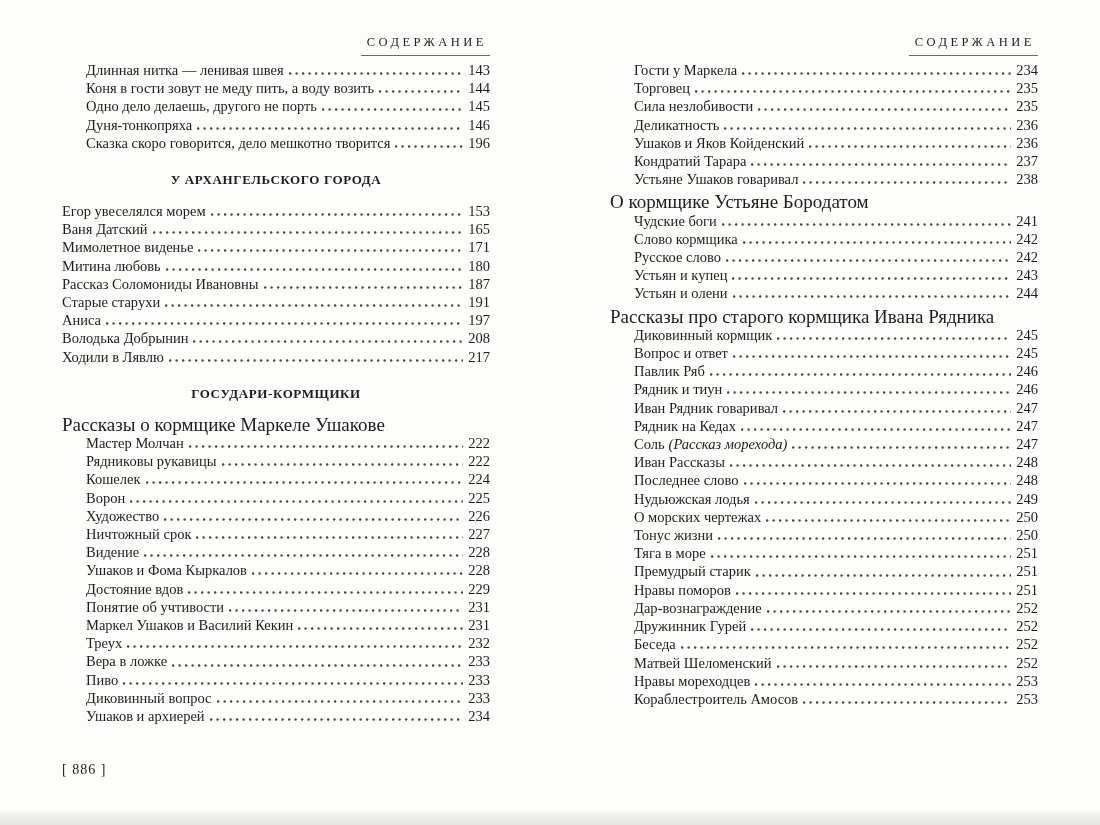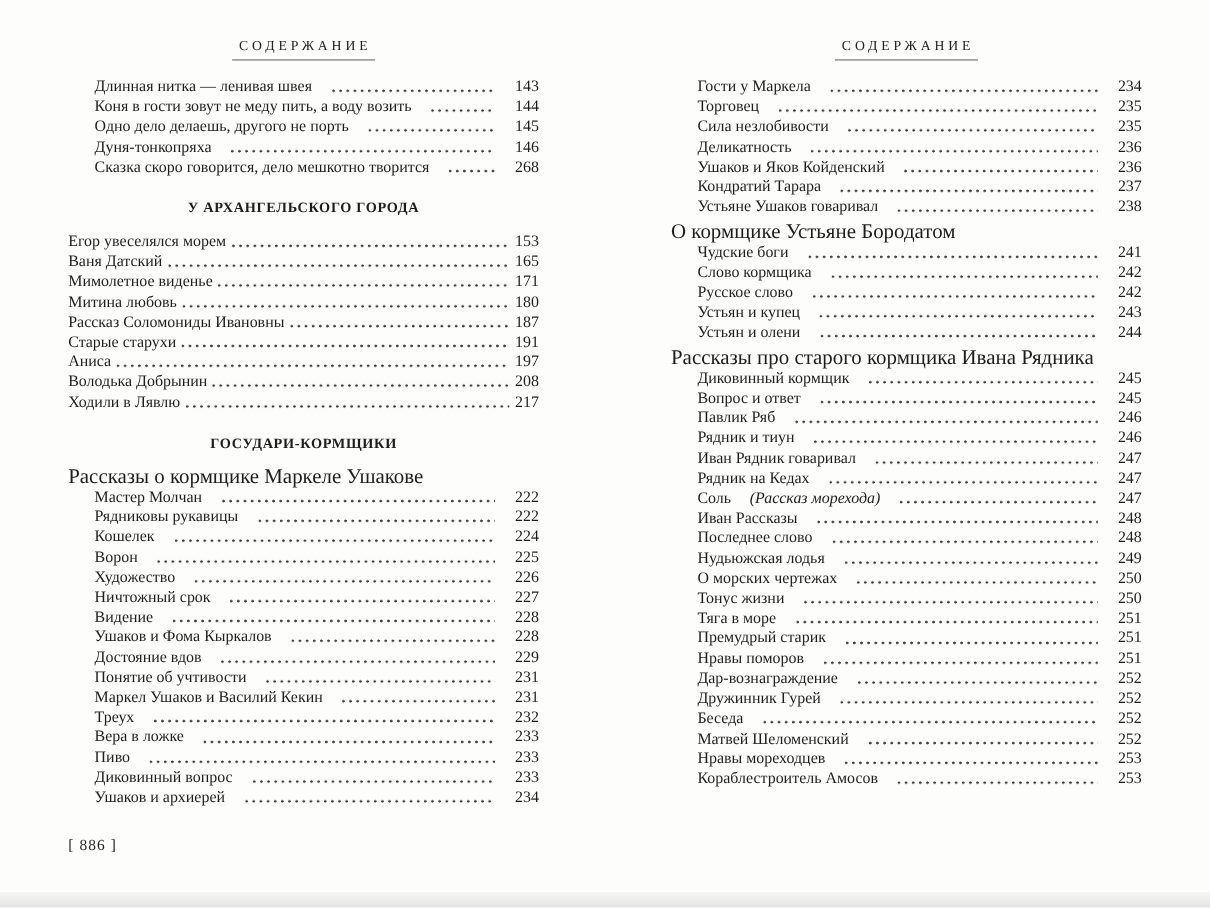--- a/index.html
+++ b/index.html
@@ -19,40 +19,40 @@
     box-sizing: border-box;
     width: 1100px;
   }
   .page {
     width: 428px;
     height: 802px;
     display: flex;
     flex-direction: column;
   }
   .page-header {
-    text-align: center;
+    text-align: right;
     margin-top: 32px;
-    margin-bottom: 15px;
+    margin-bottom: 5px;
   }
   .page-header-text {
     display: inline-block;
     font-size: 12.5px;
     letter-spacing: 3.5px;
     padding: 0 3px 5px 6px;
     border-bottom: 1px solid #6a6a6a;
     color: #222;
   }
   .content { flex: 0 0 auto; }
   .row {
     display: flex;
     align-items: baseline;
     line-height: 18.2px;
     font-size: 14.5px;
   }
-  .row.ind { padding-left: 24px; gap: 13px; }
+  .row.ind { padding-left: 24px; }
   .title { white-space: nowrap; }
   .title-em {
     font-style: italic;
     margin-left: 4px;
     white-space: nowrap;
   }
   .dots {
     flex: 1 1 auto;
     min-width: 10px;
     margin: 0 5px;
@@ -114,21 +114,21 @@
           <span class="pg">145</span>
         </div>
         <div class="row ind">
           <span class="title">Дуня-тонкопряха</span>
           <span class="dots"></span>
           <span class="pg">146</span>
         </div>
         <div class="row ind">
           <span class="title">Сказка скоро говорится, дело мешкотно творится</span>
           <span class="dots"></span>
-          <span class="pg">268</span>
+          <span class="pg">196</span>
         </div>
         <div class="heading">У АРХАНГЕЛЬСКОГО ГОРОДА</div>
         <div class="row">
           <span class="title">Егор увеселялся морем</span>
           <span class="dots"></span>
           <span class="pg">153</span>
         </div>
         <div class="row">
           <span class="title">Ваня Датский</span>
           <span class="dots"></span>

